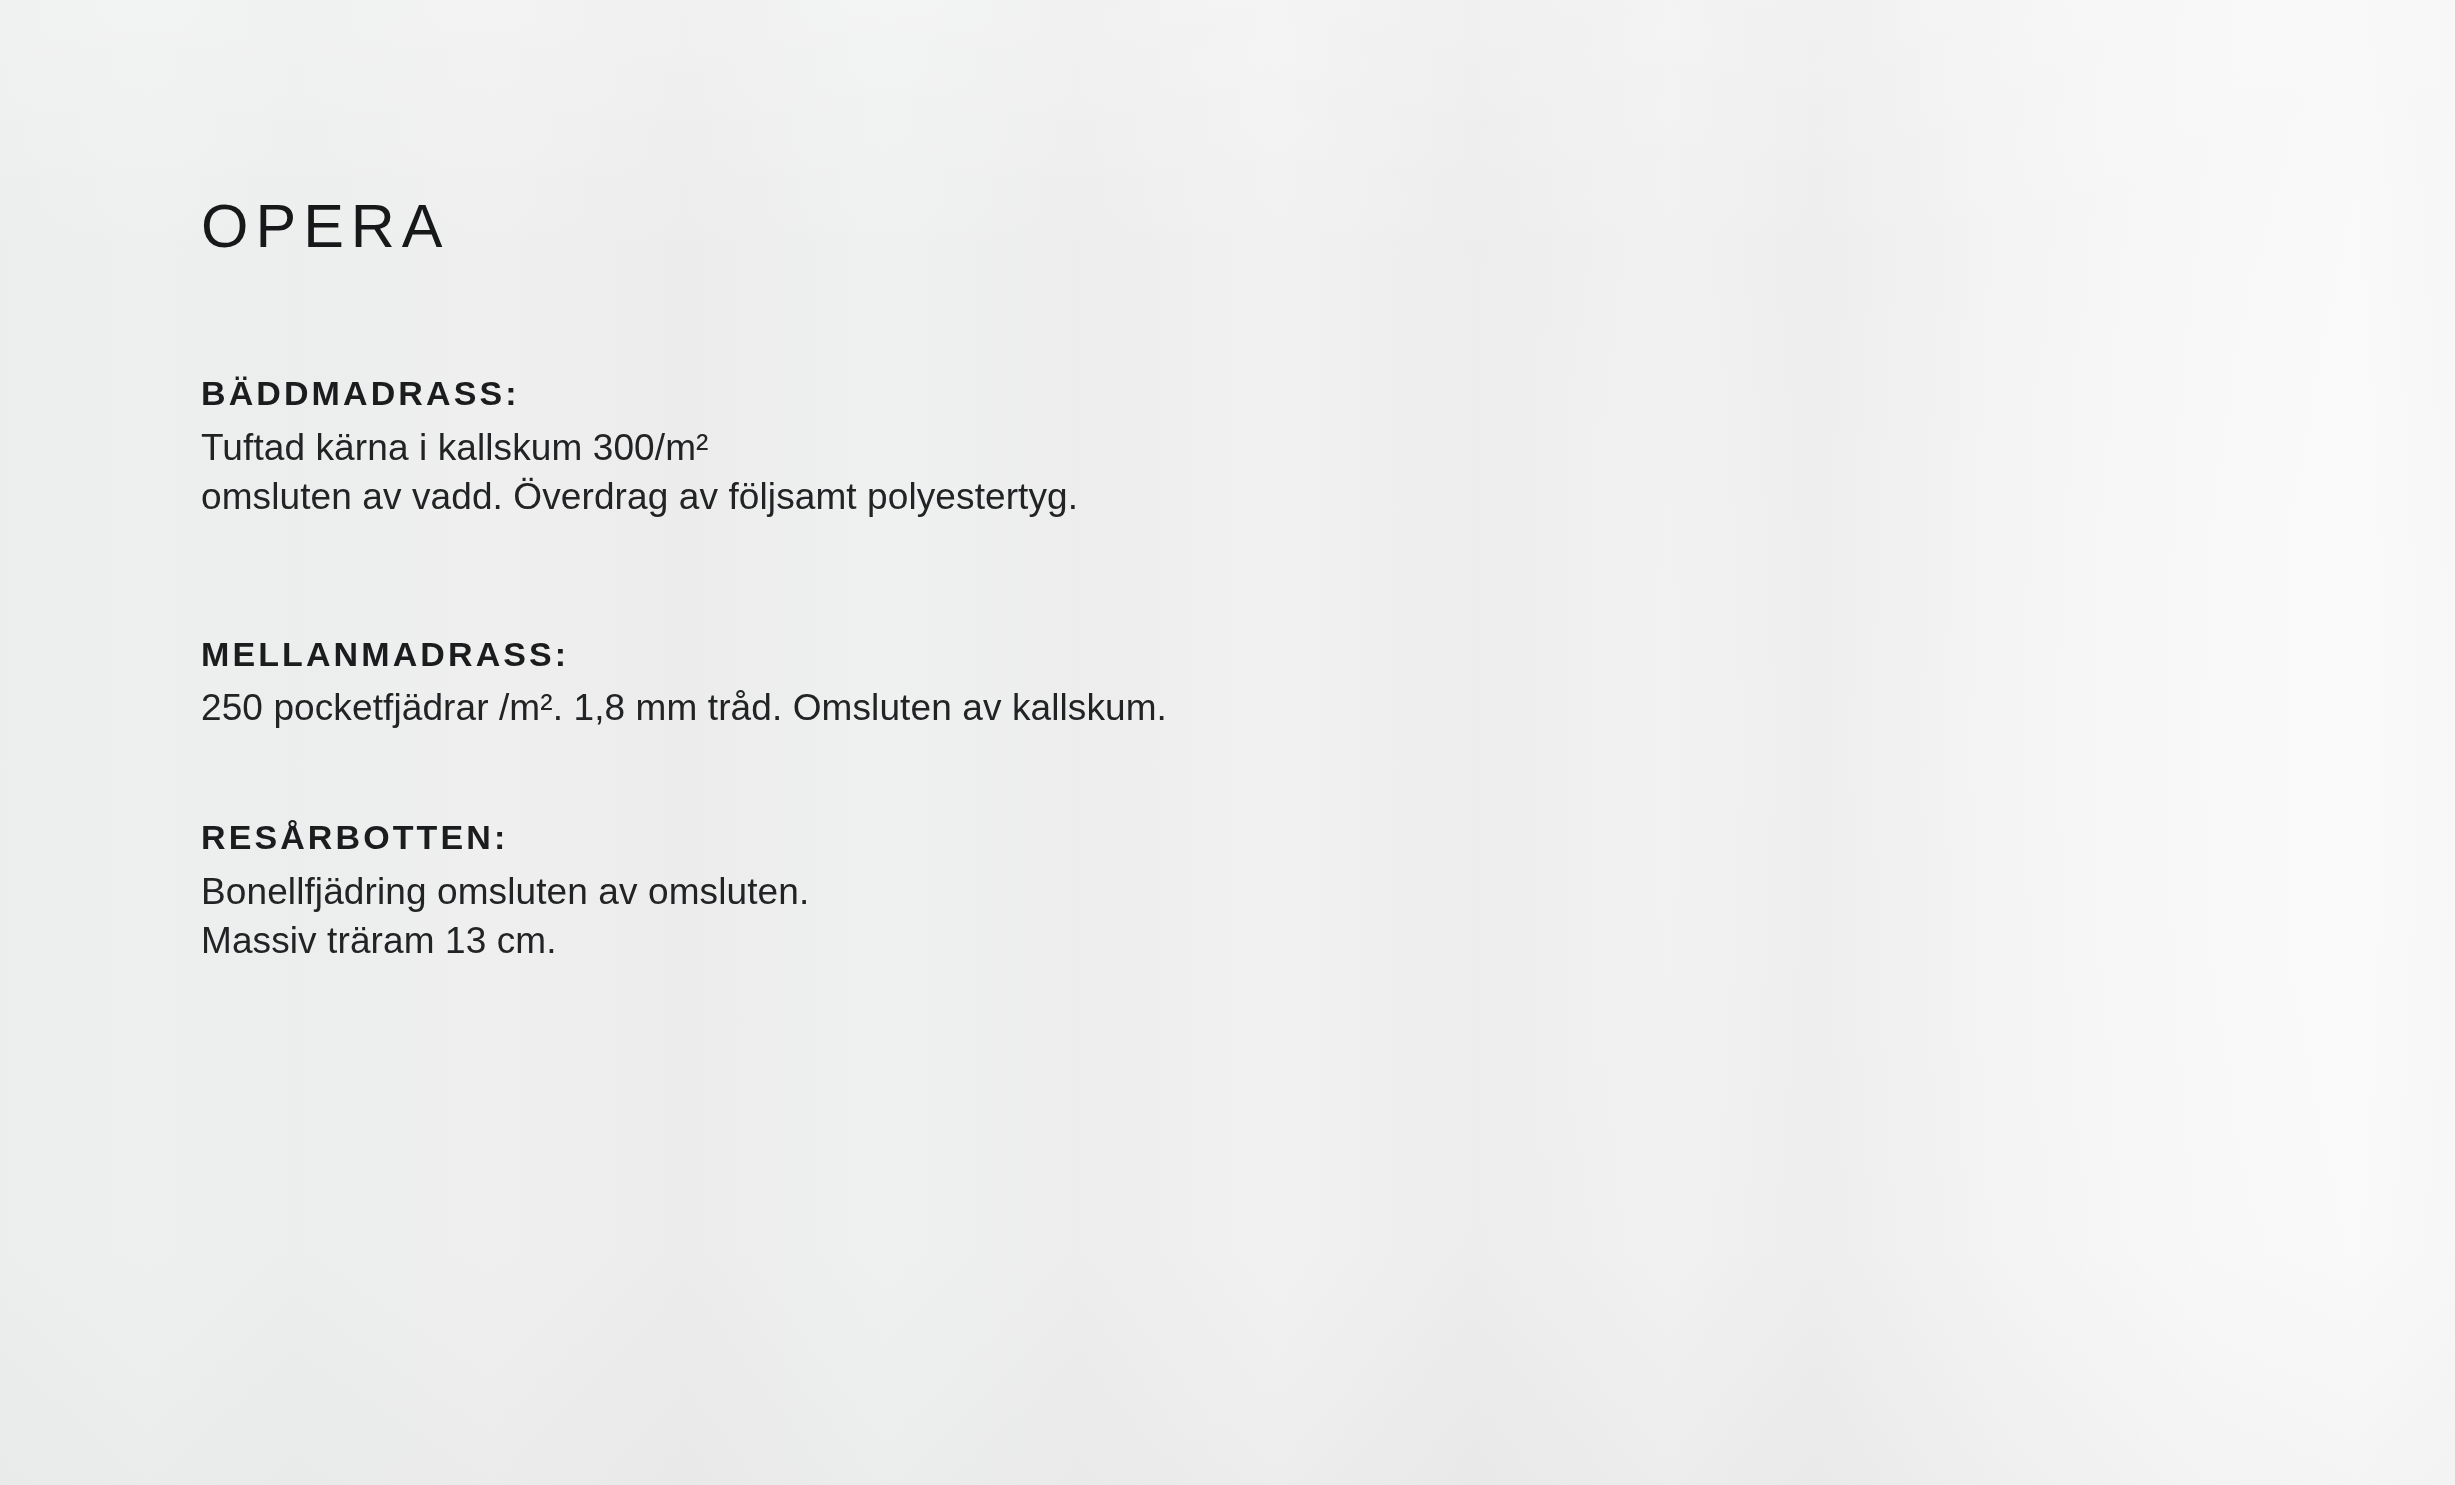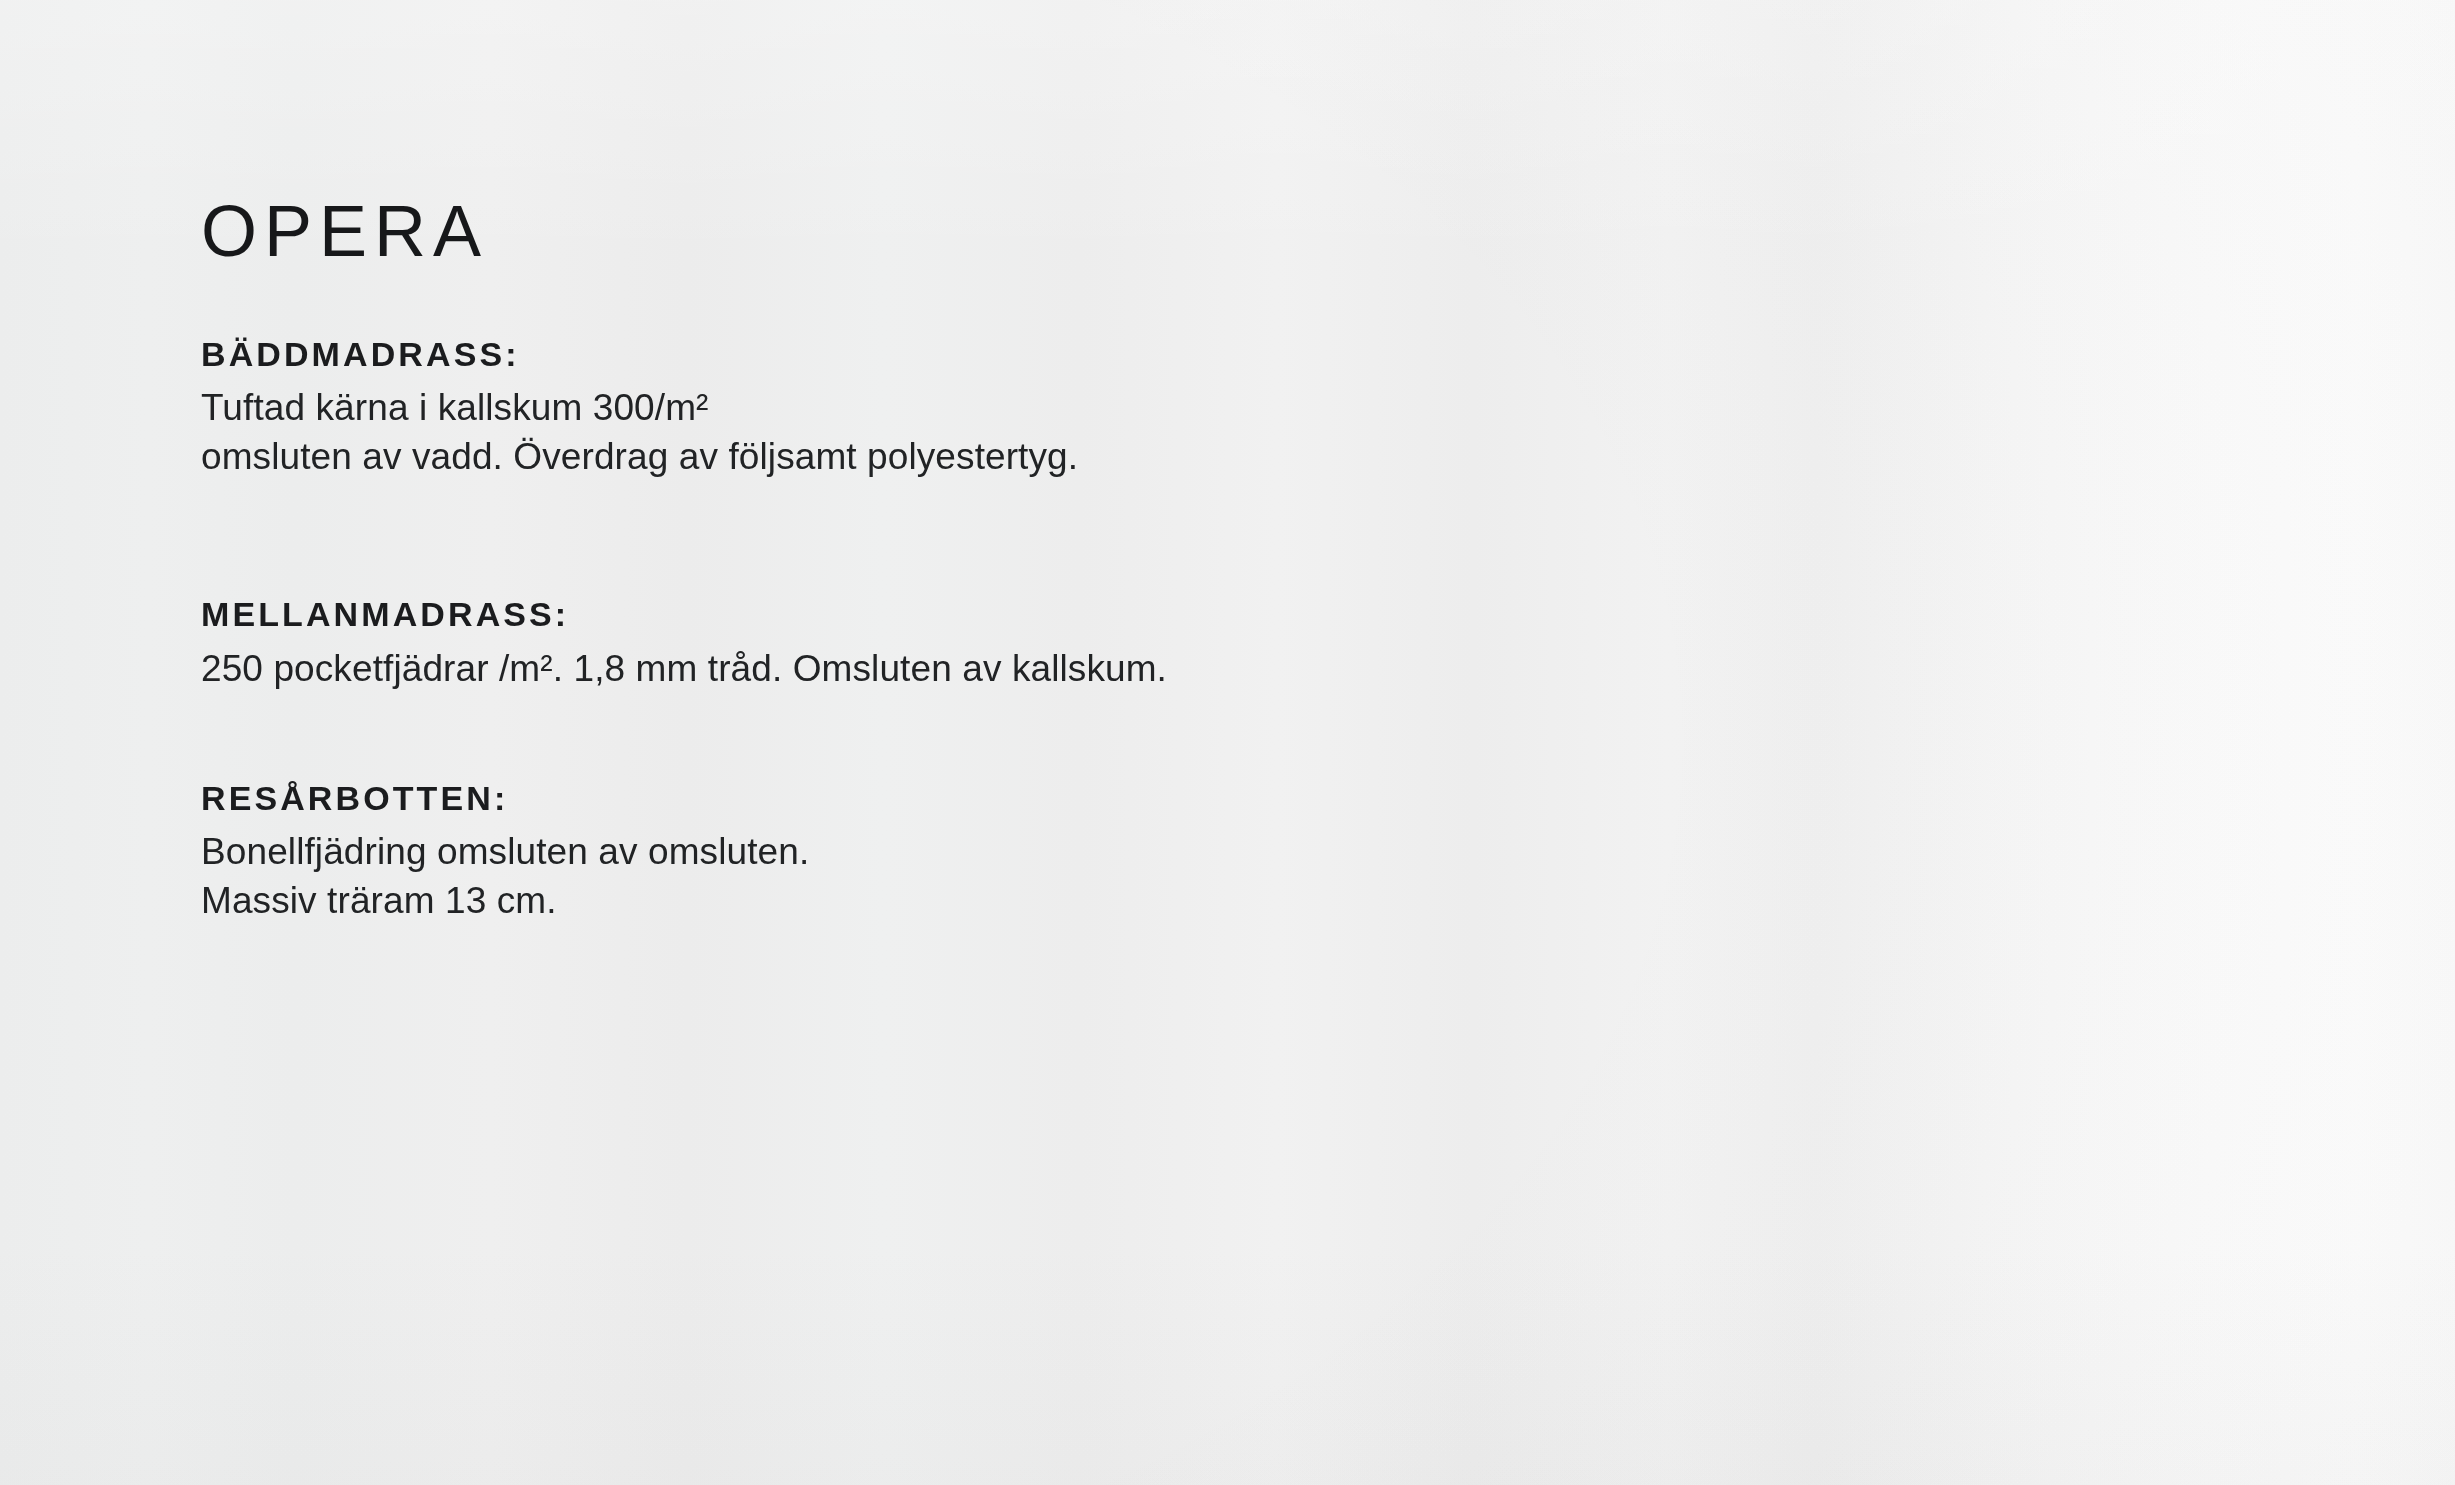--- a/index.html
+++ b/index.html
@@ -44,32 +44,32 @@
       radial-gradient(120% 140% at 18% 50%, rgba(255,255,255,0.00) 40%, rgba(120,120,120,0.06) 100%),
       linear-gradient(180deg, rgba(255,255,255,0.25) 0%, rgba(255,255,255,0.0) 18%, rgba(255,255,255,0.0) 84%, rgba(180,180,180,0.06) 100%);
   }
   .content {
     position: absolute;
     left: 201px;
     top: 194px;
     width: 1881px;
   }
   .title {
-    font-size: 72px;
+    font-size: 61px;
     font-weight: 400;
     letter-spacing: 7px;
     color: #17181a;
     line-height: 1.05;
     margin: 0 0 0 0;
     white-space: nowrap;
   }
   .block {
     margin-top: 0;
   }
-  .block.first { margin-top: 64px; }
+  .block.first { margin-top: 115px; }
   .block.mid   { margin-top: 112px; }
   .block.last  { margin-top: 84px; }
 
   .heading {
     font-size: 34px;
     font-weight: 700;
     letter-spacing: 3.1px;
     color: #1b1c1e;
     line-height: 1.2;
     margin: 0 0 10px 0;

